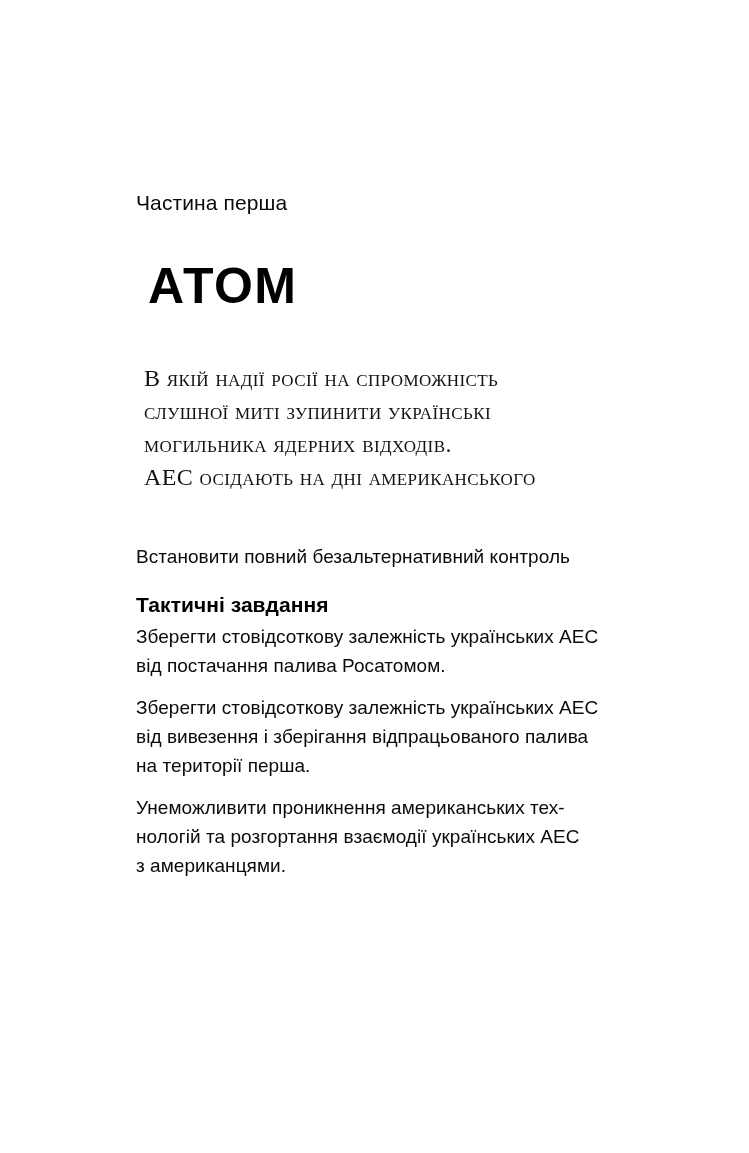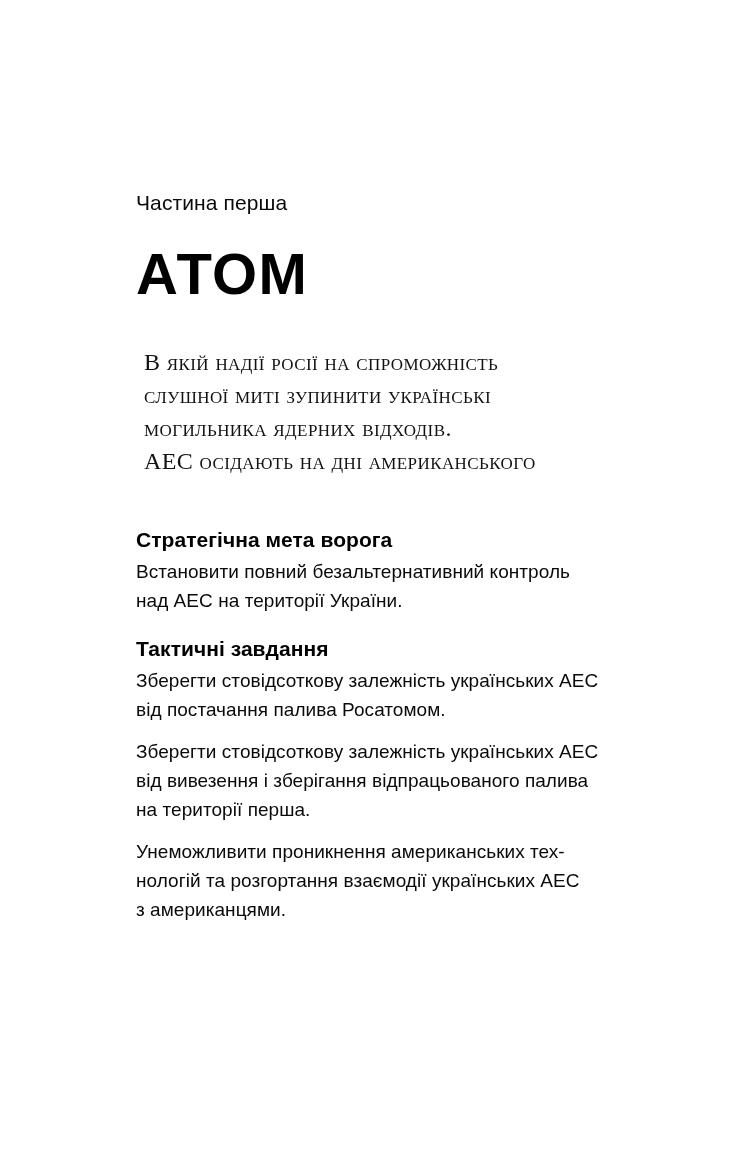--- a/index.html
+++ b/index.html
@@ -32,26 +32,26 @@
     line-height: 26px;
     letter-spacing: 0.1px;
     color: #0a0a0a;
     margin: 0;
     padding-top: 182px;
   }
 
   
   .part-title {
     font-family: "Liberation Sans", sans-serif;
-    font-size: 58px;
+    font-size: 50px;
     font-weight: 700;
     line-height: 80px;
     letter-spacing: 1.5px;
     color: #000000;
-    margin: 0;
+    margin: 12px;
     padding-top: 18px;
   }
 
   
   .standfirst {
     font-family: "Liberation Serif", "DejaVu Serif", serif;
     font-size: 24px;
     font-weight: 400;
     font-variant: small-caps;
     font-variant-caps: small-caps;
@@ -113,25 +113,23 @@
   <h1 class="part-title">АТОМ</h1>
 
   <p class="standfirst">
     <span class="ln">В якій надії росії на спроможність</span>
     <span class="ln">слушної миті зупинити українські</span>
     <span class="ln">могильника ядерних відходів.</span>
     <span class="ln">АЕС осідають на дні американського</span>
   </p>
 
   <section class="section">
-    <h2 class="section-heading">Стратегічна мета ворога</h2>
 
     <p class="body-par">
       <span class="ln">Встановити повний безальтернативний контроль</span>
-      <span class="ln">над АЕС на території України.</span>
     </p>
   </section>
 
   <section class="section">
     <h2 class="section-heading">Тактичні завдання</h2>
 
     <p class="body-par">
       <span class="ln">Зберегти стовідсоткову залежність українських АЕС</span>
       <span class="ln">від постачання палива Росатомом.</span>
     </p>

